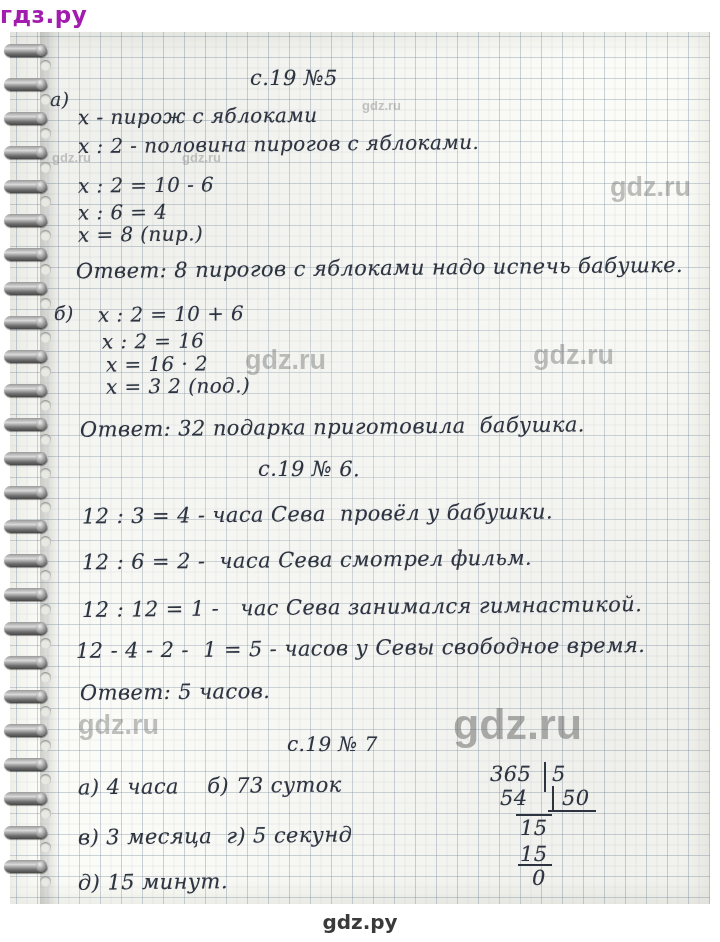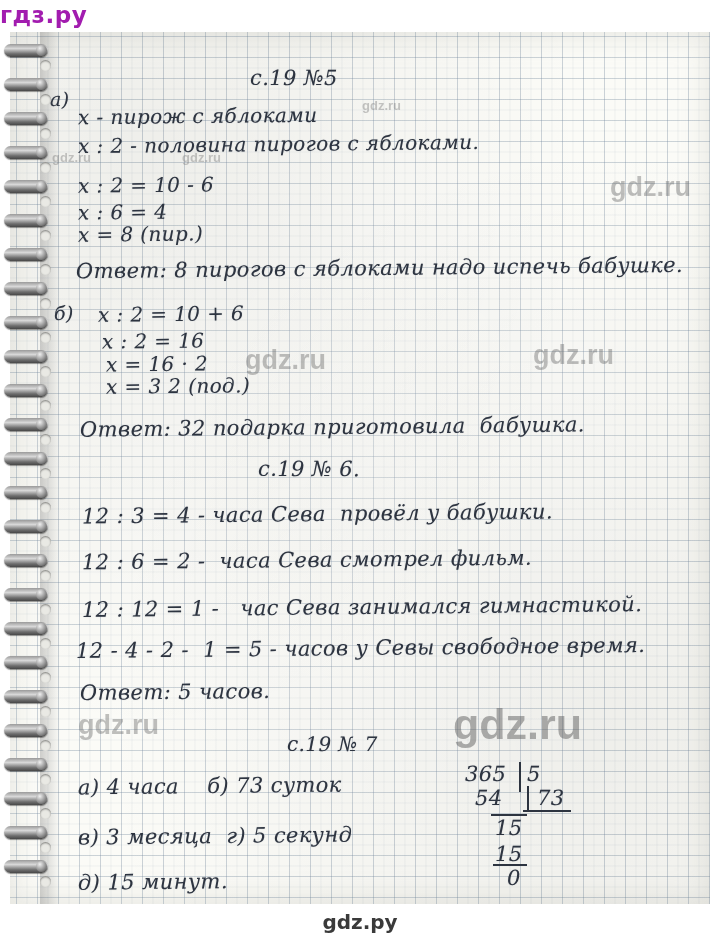--- a/index.html
+++ b/index.html
@@ -141,20 +141,21 @@
   .hw.t1 { font-size: 19px; }
   .hw.t2 { font-size: 20px; }
   .hw.big { font-size: 21px; }
   .sl-2 { transform: rotate(-0.6deg); }
   .sl-0 { transform: rotate(0.2deg); }
 
   
   .div-box {
     position: absolute;
     z-index: 11;
+    margin-left: 25px;
   }
   .div-vline {
     position: absolute;
     width: 1.5px;
     background: #2d3440;
   }
   .div-hline {
     position: absolute;
     height: 1.5px;
     background: #2d3440;
@@ -210,21 +211,21 @@
       <div class="hw t2 sl-0" style="left: 230px; top: 702px; margin-left: 47px;">с.19 № 7</div>
       <div class="hw big sl-2" style="left: 68px; top: 744px;">а) 4 часа    б) 73 суток</div>
       <div class="hw big sl-2" style="left: 68px; top: 794px;">в) 3 месяца  г) 5 секунд</div>
       <div class="hw big sl-2" style="left: 68px; top: 840px;">д) 15 минут.</div>
     </div>
 
   <div class="div-box" style="left:455px; top:732px; width:130px; height:110px;">
     <div class="hw big sl-0" style="position:absolute; left:0px;  top:0px;">365</div>
     <div class="hw big sl-0" style="position:absolute; left:62px; top:0px;">5</div>
     <div class="hw big sl-0" style="position:absolute; left:10px; top:24px;">54</div>
-    <div class="hw big sl-0" style="position:absolute; left:72px; top:24px;">73</div>
+    <div class="hw big sl-0" style="position:absolute; left:72px; top:24px;">50</div>
     <div class="hw big sl-0" style="position:absolute; left:30px; top:54px;">15</div>
     <div class="hw big sl-0" style="position:absolute; left:30px; top:80px;">15</div>
     <div class="hw big sl-0" style="position:absolute; left:42px; top:104px;">0</div>
     <div class="div-vline" style="left:54px; top:-2px; height:30px;"></div>
     <div class="div-vline" style="left:62px; top:22px; height:26px;"></div>
     <div class="div-hline" style="left:58px; top:46px; width:48px;"></div>
     <div class="div-hline" style="left:26px; top:50px; width:36px;"></div>
     <div class="div-hline" style="left:28px; top:100px; width:34px;"></div>
   </div>
 

